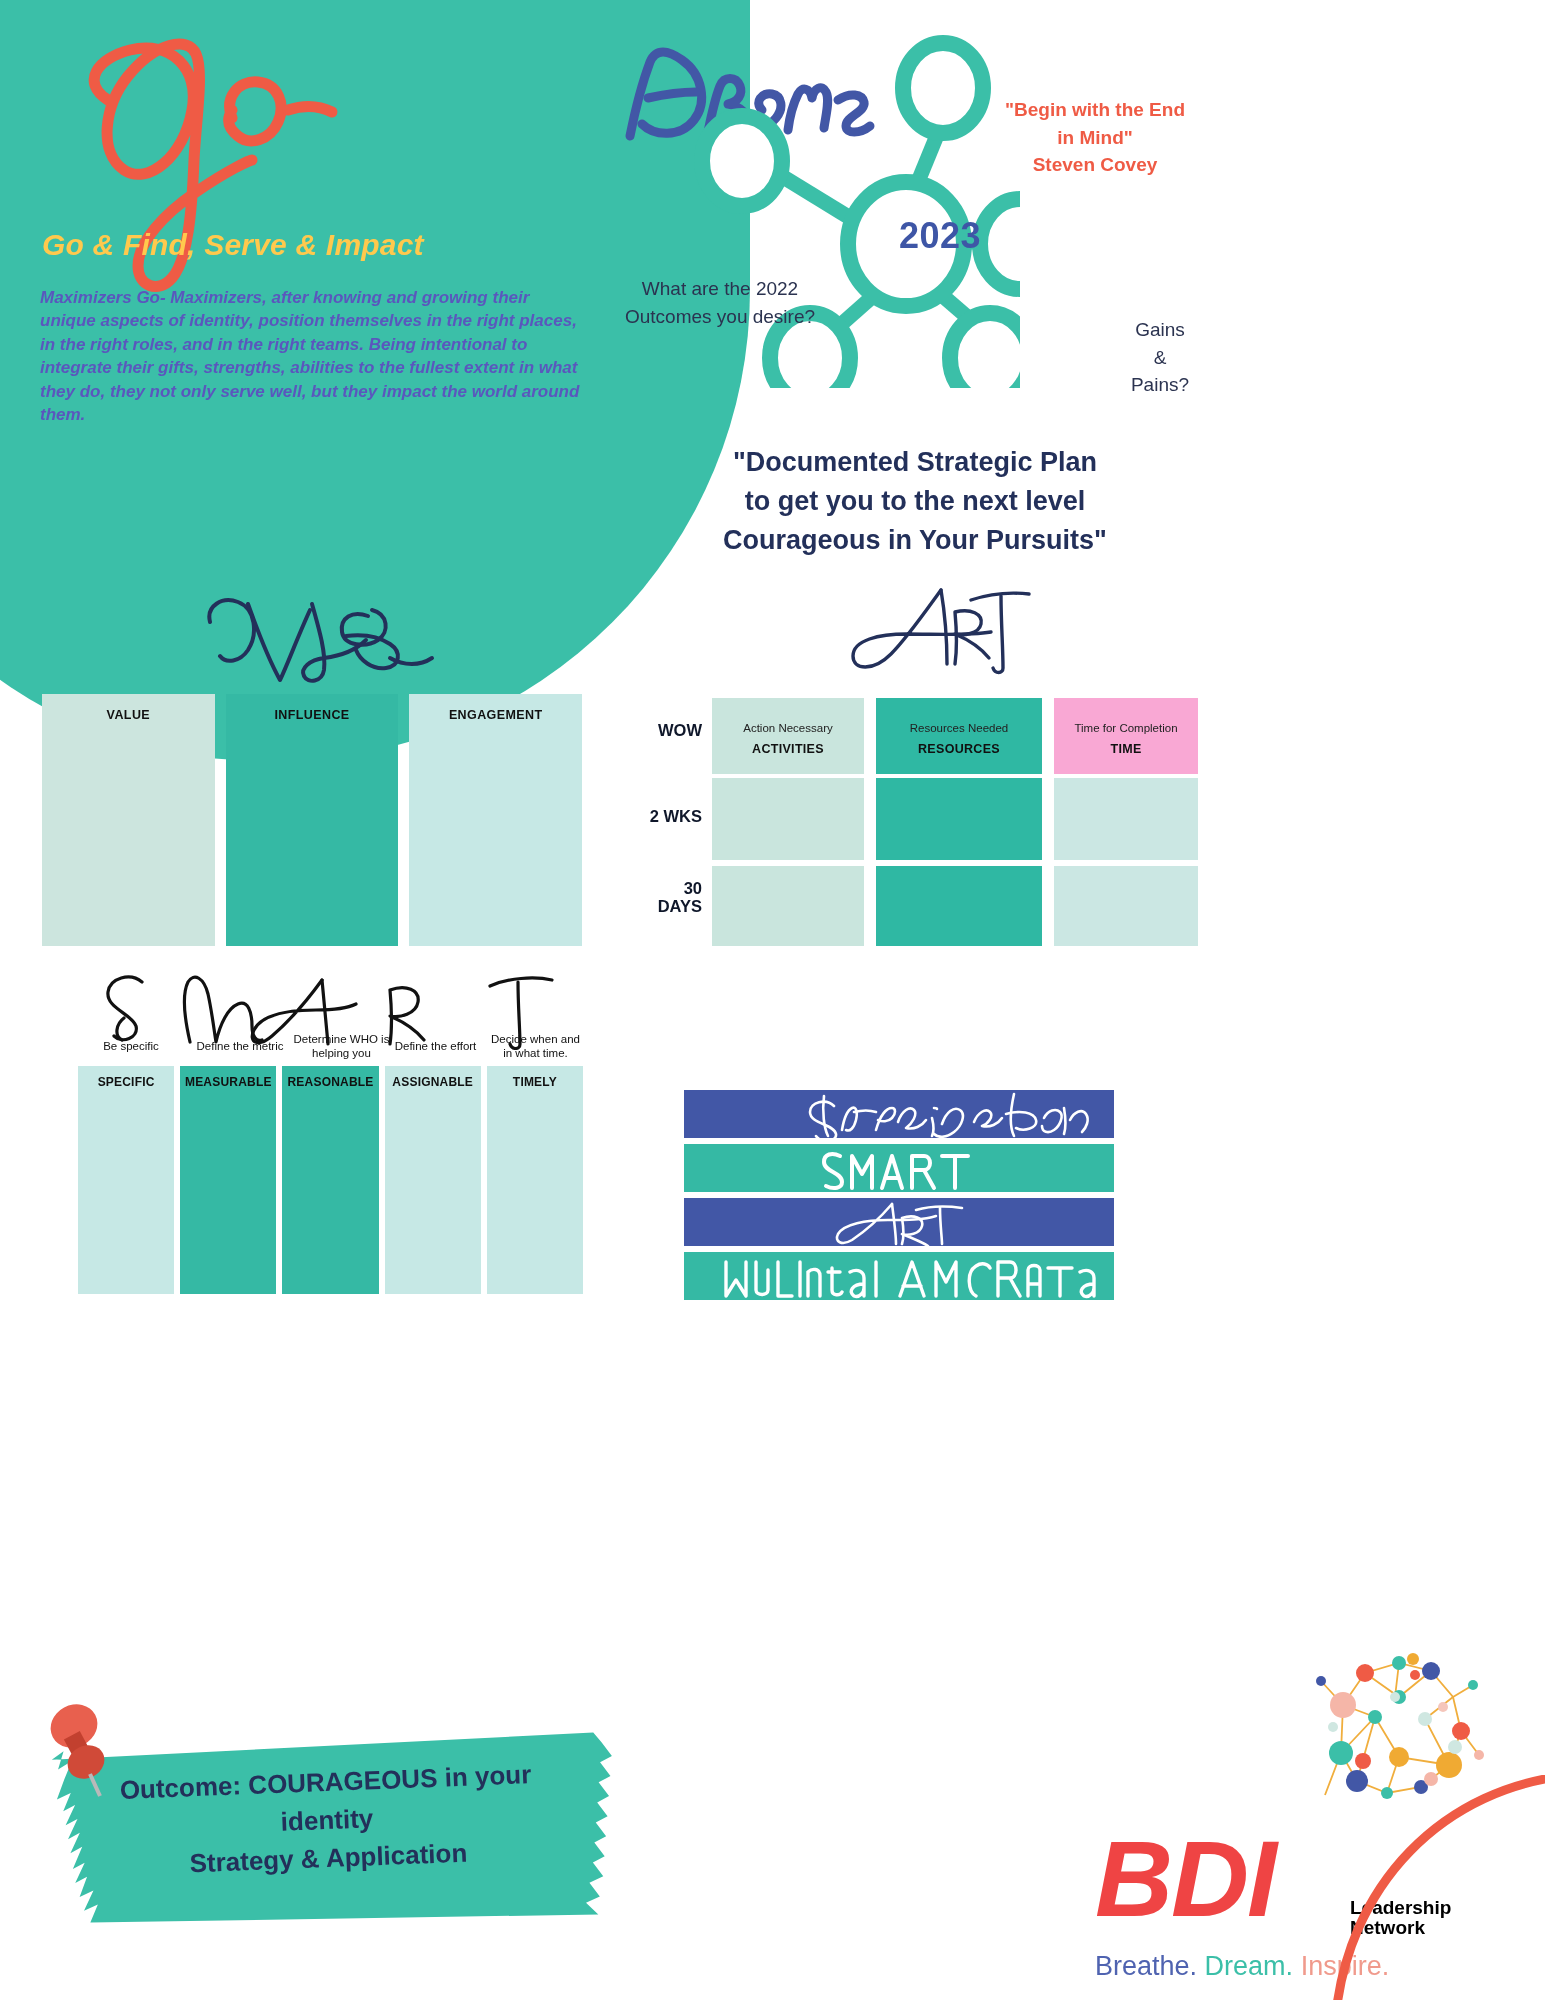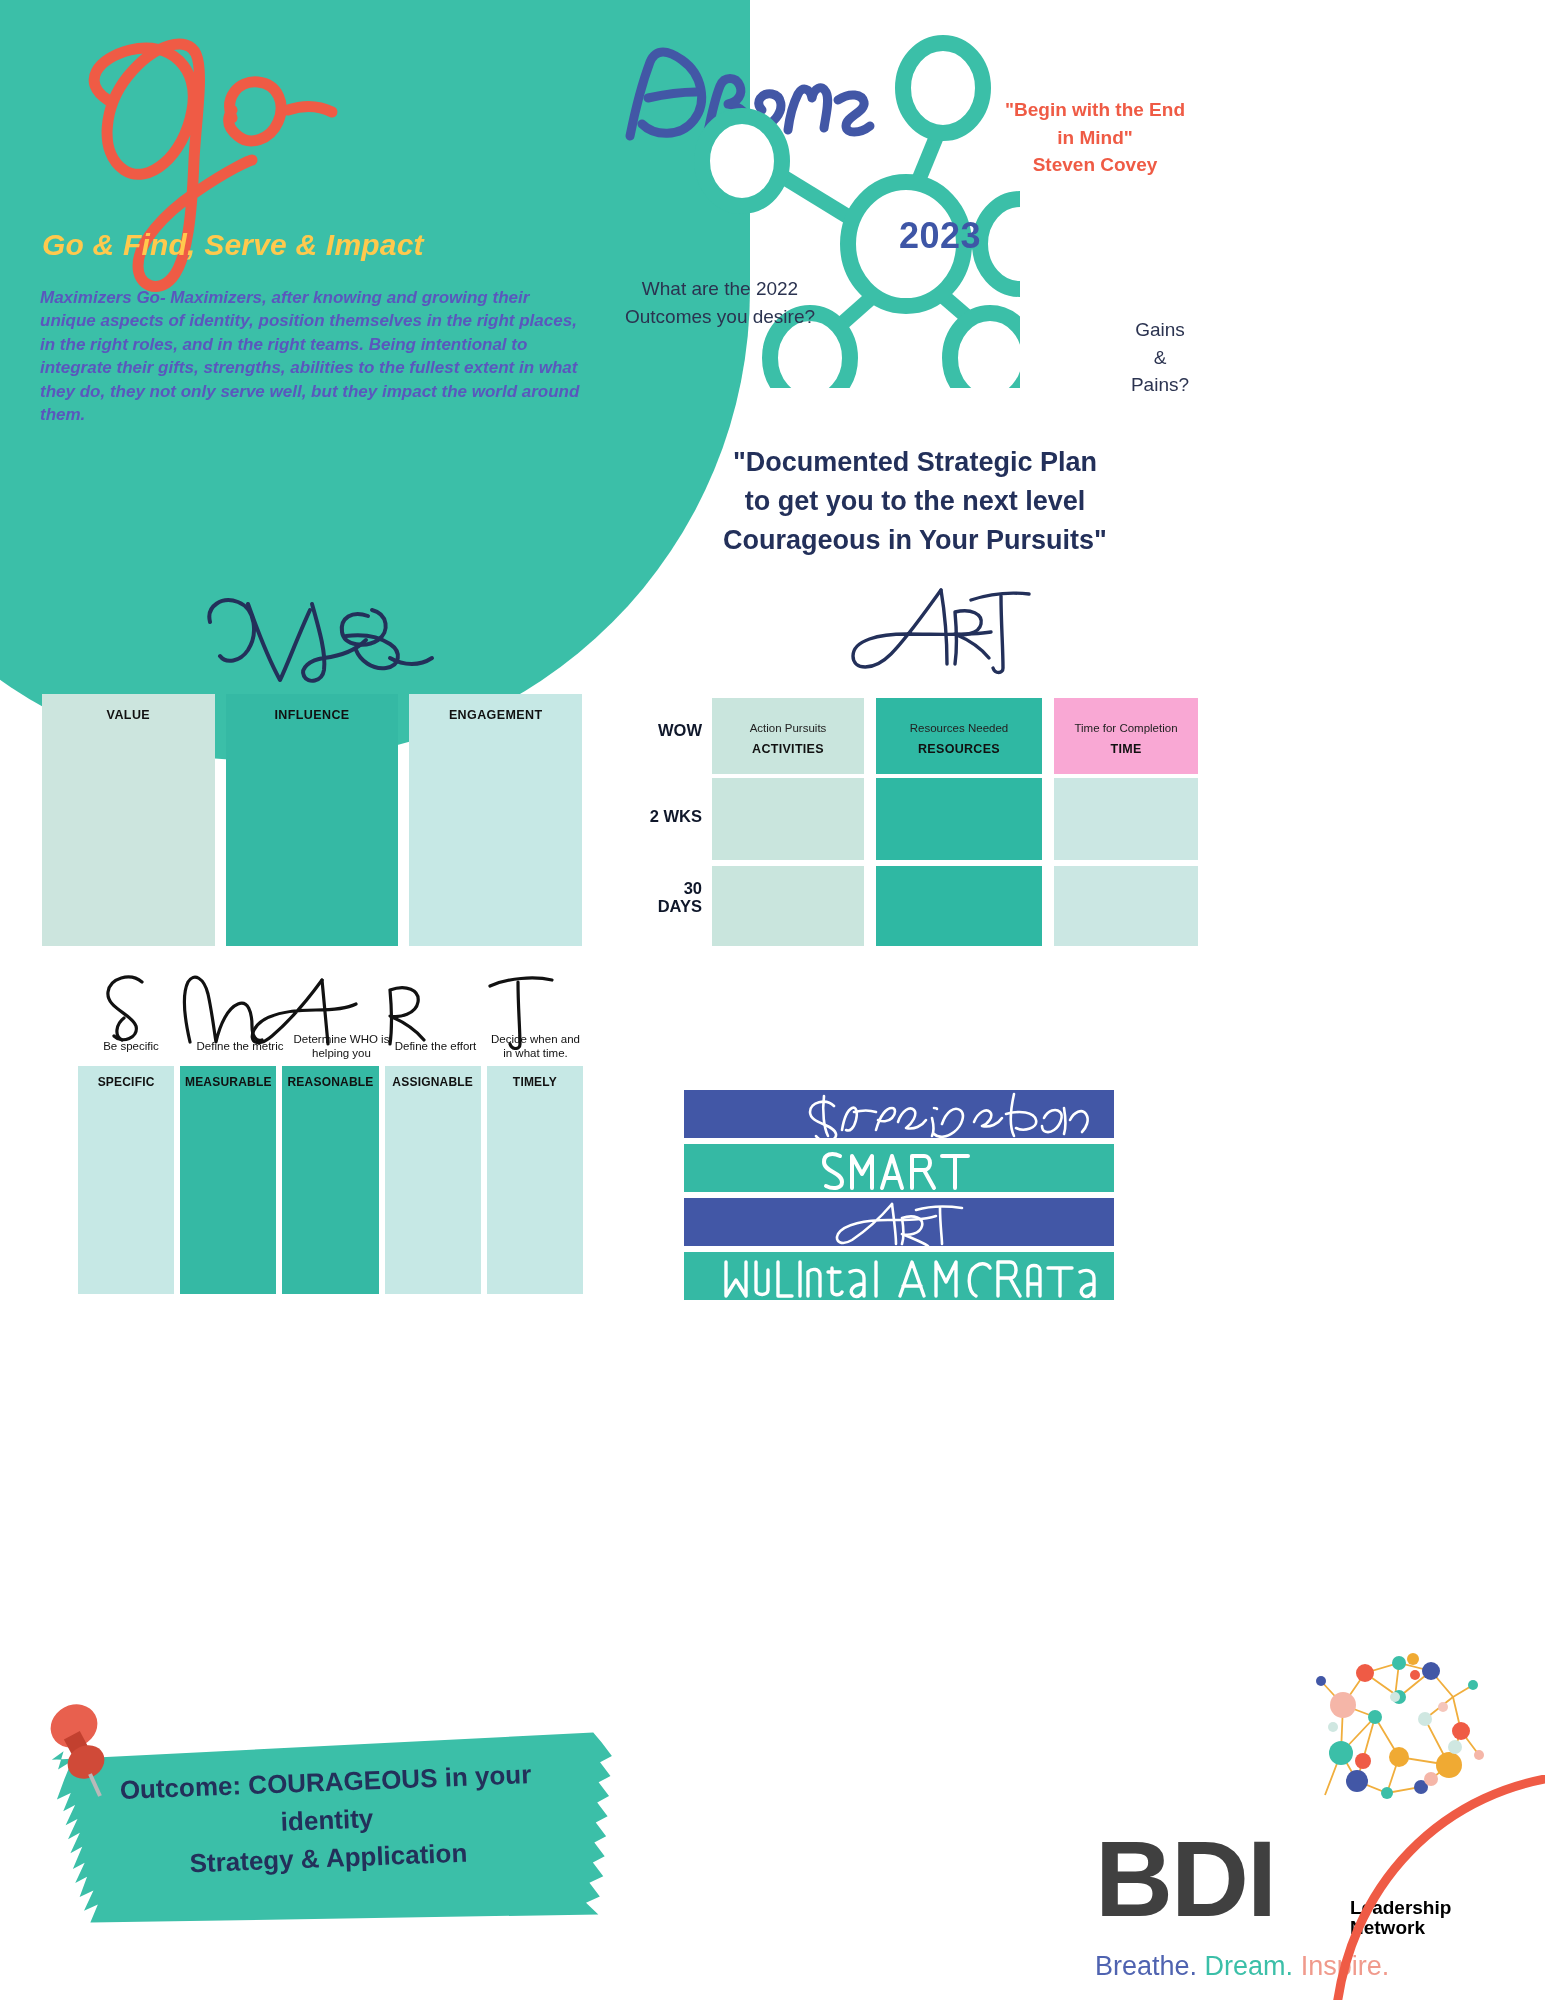--- a/index.html
+++ b/index.html
@@ -111,21 +111,21 @@
   .banner-text{
     position:absolute;left:56px;top:64px;width:470px;text-align:center;
     color:#23305a;font-size:26px;font-weight:bold;line-height:1.46;
     transform:rotate(-2.2deg);
   }
 
   
   .bdi{position:absolute;left:1035px;top:1655px;width:510px;height:345px;}
   .bdi-letters{
     position:absolute;left:60px;top:170px;font-size:108px;font-weight:bold;
-    color:#404040;letter-spacing:-2px;line-height:1;
+    color:#ef4444;letter-spacing:-2px;line-height:1;font-style:italic;
   }
   .bdi-sub{
     position:absolute;left:315px;top:243px;font-size:19px;font-weight:bold;
     color:#000;line-height:1.06;
   }
   .bdi-tag{
     position:absolute;left:60px;top:296px;font-size:27px;font-weight:400;
   }
   .bdi-tag .b{color:#4f63b0;}
   .bdi-tag .d{color:#3bbfa8;}
@@ -256,21 +256,21 @@
   </div>
 
   <div class="art-block">
 
     <div class="art-rowlabel" style="top:32px;">WOW</div>
     <div class="art-rowlabel" style="top:118px;">2 WKS</div>
     <div class="art-rowlabel" style="top:190px;white-space:pre-line;">30
 DAYS</div>
 
     <div class="art-cell" style="left:82px;top:8px;width:152px;height:76px;background:#c9e5dd;">
-      <div class="sub">Action Pursuits</div>
+      <div class="sub">Action Necessary</div>
       <div class="main">ACTIVITIES</div>
     </div>
     <div class="art-cell" style="left:82px;top:88px;width:152px;height:82px;background:#c9e5dd;"></div>
     <div class="art-cell" style="left:82px;top:176px;width:152px;height:80px;background:#c9e5dd;"></div>
 
     <div class="art-cell" style="left:246px;top:8px;width:166px;height:76px;background:#2fb8a3;">
       <div class="sub">Resources Needed</div>
       <div class="main">RESOURCES</div>
     </div>
     <div class="art-cell" style="left:246px;top:88px;width:166px;height:82px;background:#2fb8a3;"></div>

